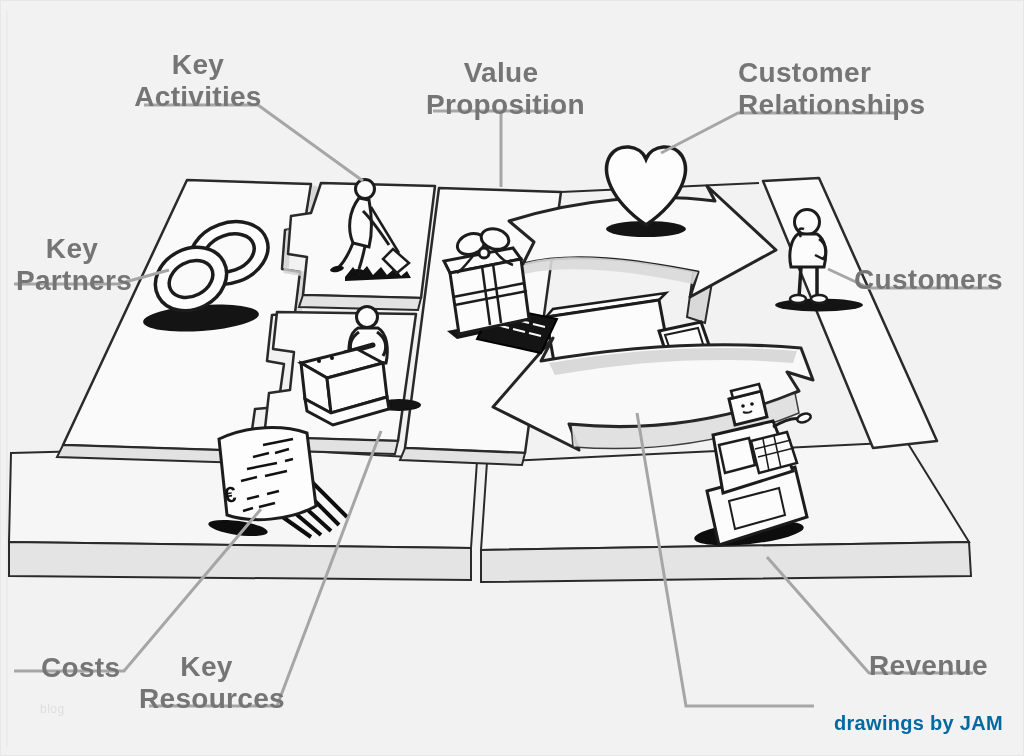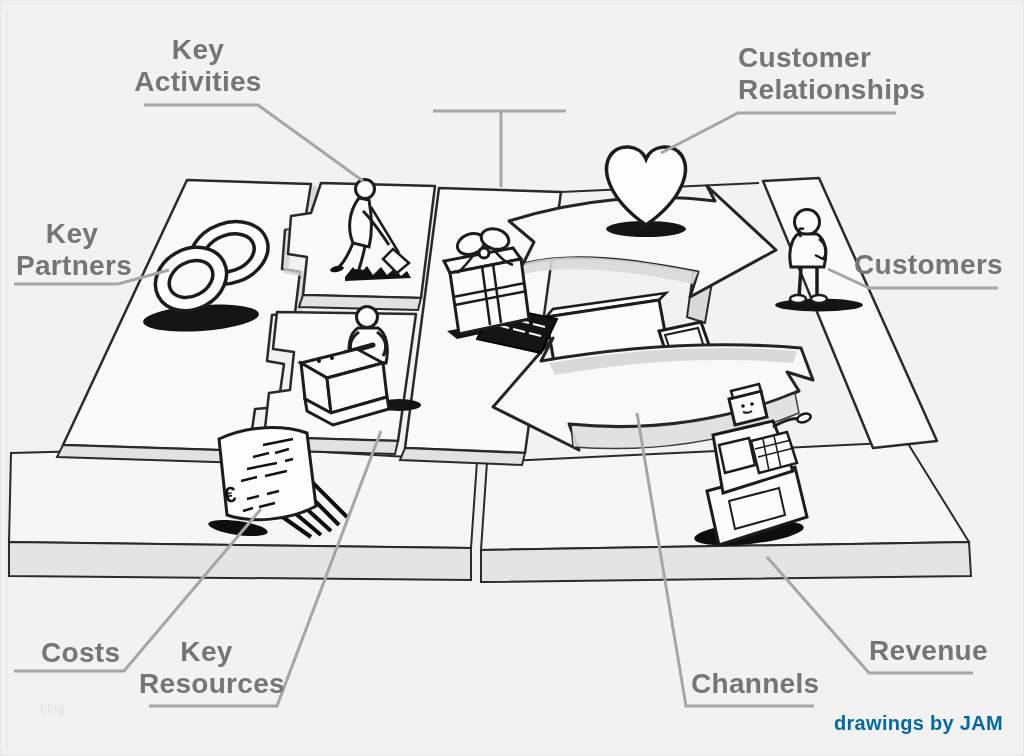--- a/index.html
+++ b/index.html
@@ -18,20 +18,21 @@
   }
   svg.art{position:absolute;left:0;top:0;}
   .lbl{
     position:absolute;
     color:#757575;
     font-weight:bold;
     font-size:28px;
     line-height:1.16;
     letter-spacing:0.3px;
     white-space:normal;
+    margin-top:15px;
   }
   .lbl.center{text-align:center;}
   .attribution{
     position:absolute;
     left:833px;top:711px;
     font-size:20px;font-weight:bold;color:#0369a1;letter-spacing:0.3px;
   }
   .watermark{
     position:absolute;
     left:39px;top:701px;
@@ -228,31 +229,31 @@
     <path d="M997,287 L868,287 L827,268"></path>
     <path d="M13,670 L123,670 L260,508"></path>
     <path d="M148,705 L276,705 L380,430"></path>
     <path d="M813,705 L685,705 L636,412"></path>
     <path d="M972,672 L868,672 L766,556"></path>
   </g>
 </svg>
 
   <div class="lbl center" style="left:132px;top:33px;width:130px;">Key Activities</div>
 
+  <div class="lbl center" style="left:425px;top:41px;width:150px;">Value Proposition</div>
 
   <div class="lbl center" style="left:15px;top:217px;width:112px;">Key Partners</div>
 
   <div class="lbl" style="left:737px;top:41px;width:175px;">Customer Relationships</div>
 
   <div class="lbl" style="left:40px;top:636px;width:110px;">Costs</div>
 
   <div class="lbl" style="left:853px;top:248px;width:160px;">Customers</div>
 
   <div class="lbl center" style="left:138px;top:635px;width:135px;">Key Resources</div>
 
-  <div class="lbl" style="left:690px;top:667px;width:140px;">Channels</div>
 
   <div class="lbl" style="left:868px;top:634px;width:130px;">Revenue</div>
 
   <div class="attribution">drawings by JAM</div>
   <div class="watermark">blog</div>
 
 </div>
 
 </body></html>

